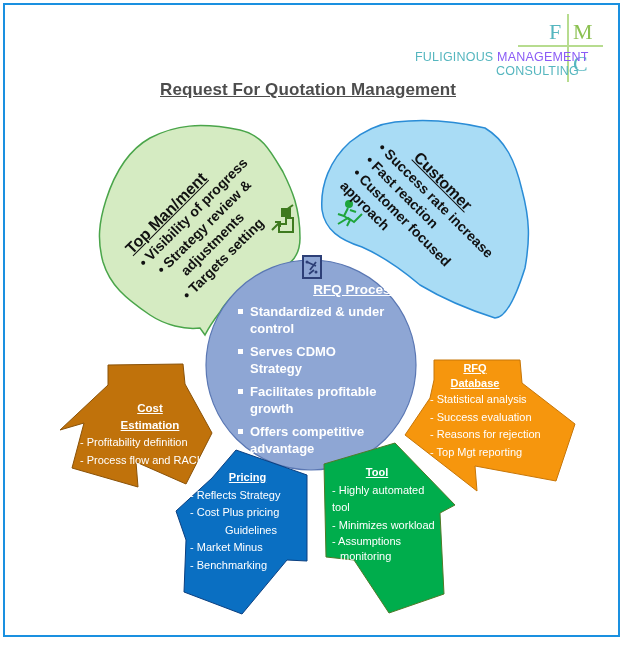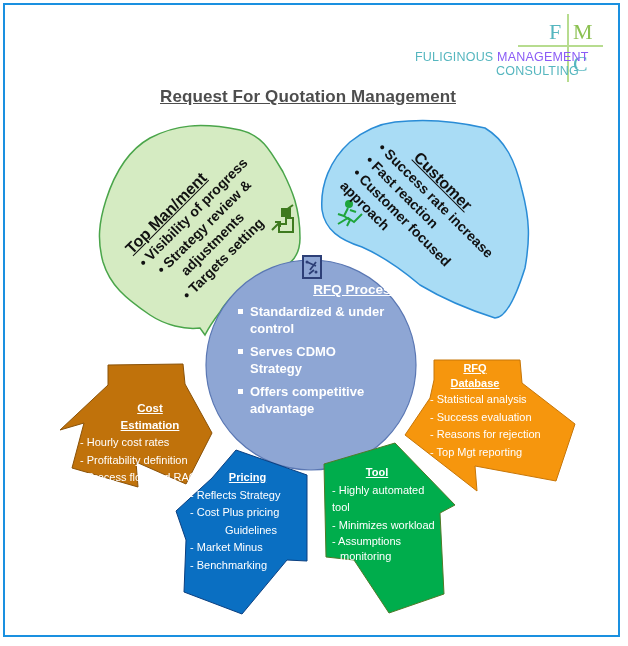--- a/index.html
+++ b/index.html
@@ -2,21 +2,21 @@
 <html><head>
 <meta charset="utf-8">
 <style>
   html, body { margin: 0; padding: 0; background: #ffffff; }
   body { width: 628px; height: 646px; position: relative; overflow: hidden;
          font-family: "Liberation Sans", sans-serif; }
   .frame { position: absolute; left: 3px; top: 3px; width: 617px; height: 634px;
            border: 2px solid #1a90e0; box-sizing: border-box; }
   svg.shapes { position: absolute; left: 0; top: 0; }
   .txt { position: absolute; font-family: "Liberation Sans", sans-serif; }
-  .title { left: 160px; top: 87px; font-size: 17px; font-weight: bold; color: #4d4d4d;
+  .title { left: 160px; top: 80px; font-size: 17px; font-weight: bold; color: #4d4d4d;
            text-decoration: underline; letter-spacing: 0.1px; white-space: nowrap; }
   
   .logo-line1 { left: 415px; top: 50px; font-size: 12.5px; color: #55b6bf; letter-spacing: 0.2px; white-space: nowrap; }
   .logo-line1 .accent { color: #8b5cf6; text-align: right; }
   .logo-line2 { left: 496px; top: 64px; font-size: 12.5px; color: #55b6bf; letter-spacing: 0.2px; white-space: nowrap; }
   .logo-letter { font-family: "Liberation Serif", serif; font-size: 22px; }
   .logo-f { left: 549px; top: 19px; color: #55b6bf; }
   .logo-m { left: 573px; top: 19px; color: #8cc152; }
   .logo-c { left: 573px; top: 51px; color: #55b6bf; }
   .logo-vline { position: absolute; left: 567px; top: 14px; width: 2px; height: 68px; background: #b7dc8f; }
@@ -114,28 +114,28 @@
   <div class="item">• <span>Fast reaction</span></div>
   <div class="item">• <span>Customer focused</span></div>
   <div class="item"><span>approach</span></div>
 </div>
 
 <div class="txt center">
   <div class="head">RFQ Process</div>
   <ul>
     <li><span class="b"></span><span>Standardized &amp; under control</span></li>
     <li><span class="b"></span><span>Serves CDMO Strategy</span></li>
+    <li><span class="b"></span><span>Facilitates profitable growth</span></li>
     <li><span class="b"></span><span>Offers competitive advantage</span></li>
   </ul>
 </div>
 
 <div class="txt sat cost">
   <div class="head">Cost</div>
   <div class="head">Estimation</div>
-  <div>- Hourly cost rates</div>
   <div>- Profitability definition</div>
   <div>- Process flow and RACI</div>
 </div>
 
 <div class="txt sat db">
   <div class="head">RFQ</div>
   <div class="head">Database</div>
   <div>- Statistical analysis</div>
   <div>- Success evaluation</div>
   <div>- Reasons for rejection</div>

